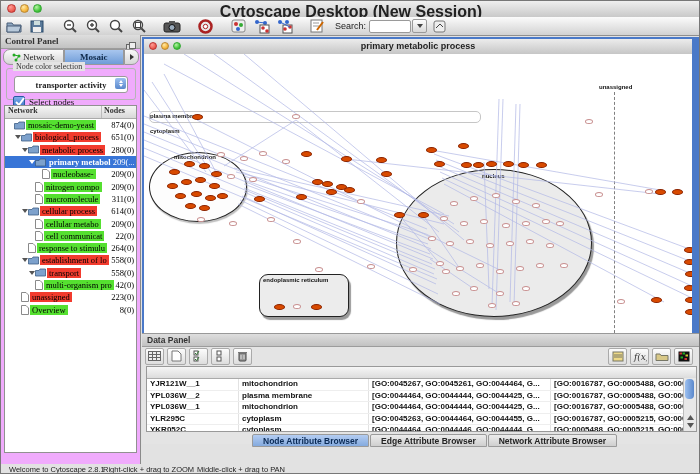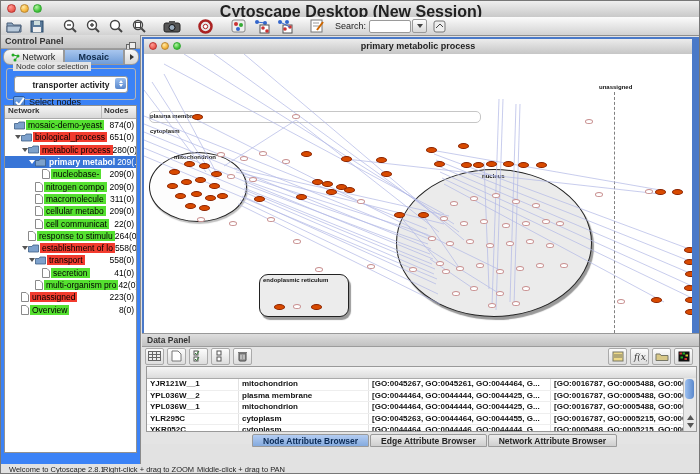--- a/index.html
+++ b/index.html
@@ -14,21 +14,21 @@
   .win-title{position:absolute;top:2px;width:100%;text-align:center;font-size:16px;font-weight:bold;color:#222;}
   
   #toolbar{position:absolute;left:0;top:16px;width:700px;height:18px;background:linear-gradient(#fbfbfb,#d2d2d2);border-bottom:1px solid #8f8f8f;display:flex;align-items:center;}
   .ticon{width:20px;height:16px;margin-left:3px;display:flex;align-items:center;justify-content:center;}
   .tspace{width:10px;}
   #search-label{font-size:9px;color:#222;margin:0 3px 0 8px;}
   #search-input{width:36px;height:11px;border:1px solid #9a9a9a;border-radius:2px;background:#fff;font-size:8px;padding:0 2px;}
   .drop-btn{width:13px;height:12px;margin-left:1px;border:1px solid #999;border-radius:2px;background:linear-gradient(#fdfdfd,#d8d8d8);display:flex;align-items:center;justify-content:center;}
   .tri-down{width:0;height:0;border-left:3px solid transparent;border-right:3px solid transparent;border-top:4px solid #444;}
   
-  #control-panel{position:absolute;left:0;top:34px;width:140px;height:429px;background:#3b82f6;border-right:1px solid #8a8a8a;box-sizing:border-box;}
+  #control-panel{position:absolute;left:0;top:34px;width:140px;height:429px;background:#f0abfc;border-right:1px solid #8a8a8a;box-sizing:border-box;font-family:Liberation Serif, serif;}
   #cp-header{position:absolute;left:0;top:0;width:100%;height:13px;background:linear-gradient(#dedede,#c2c2c2);border-bottom:1px solid #9c9c9c;}
   #cp-title{position:absolute;left:4px;top:1px;font-size:9px;font-weight:bold;color:#333;}
   #cp-float{position:absolute;right:4px;top:2px;width:10px;height:9px;}
   .cp-tabs{position:absolute;left:2px;top:13px;width:136px;height:16px;display:flex;}
   .cp-tab{height:14px;margin-top:1px;border:1px solid #999;background:linear-gradient(#fafafa,#d5d5d5);font-size:9px;color:#222;display:flex;align-items:center;justify-content:center;gap:2px;padding:0 6px;}
   .cp-tab.first{border-radius:7px 0 0 7px;}
   .cp-tab.sel{background:linear-gradient(#a8c6ee,#6f9cd8);font-weight:bold;color:#102a4a;}
   .cp-tab-arrow{width:13px;height:14px;margin-top:1px;border:1px solid #999;border-radius:0 7px 7px 0;background:linear-gradient(#fafafa,#d5d5d5);display:flex;align-items:center;justify-content:center;}
   .tri-right{width:0;height:0;border-top:3px solid transparent;border-bottom:3px solid transparent;border-left:4px solid #333;}
   #group-box{position:absolute;left:5px;top:33px;width:128px;height:30px;border:1px solid #b5b5b5;border-radius:3px;}
@@ -338,83 +338,85 @@
           <div class="trow" style="padding-left: 23px;">
             <span class="exp"></span>
             <span class="ticn">
               <svg width="8" height="10">
                 <path d="M0.5 0.5 h4.5 l2.5 2.5 v6.5 h-7 z" fill="#fff" stroke="#8a8a8a"></path>
               </svg>
             </span>
             <span class="tlabel green">macromolecule</span>
             <span class="tcount">311(0)</span>
           </div>
-          <div class="trow" style="padding-left: 23px;">
-            <span class="exp"></span>
-            <span class="ticn">
-              <svg width="8" height="10">
-                <path d="M0.5 0.5 h4.5 l2.5 2.5 v6.5 h-7 z" fill="#fff" stroke="#8a8a8a"></path>
-              </svg>
-            </span>
-            <span class="tlabel green">cellular metabo</span>
-            <span class="tcount">209(0)</span>
-          </div>
-          <div class="trow" style="padding-left: 23px;">
-            <span class="exp"></span>
-            <span class="ticn">
-              <svg width="8" height="10">
-                <path d="M0.5 0.5 h4.5 l2.5 2.5 v6.5 h-7 z" fill="#fff" stroke="#8a8a8a"></path>
-              </svg>
-            </span>
-            <span class="tlabel green">cell communicat</span>
-            <span class="tcount">22(0)</span>
-          </div>
-          <div class="trow" style="padding-left: 16px;">
-            <span class="exp"></span>
-            <span class="ticn">
-              <svg width="8" height="10">
-                <path d="M0.5 0.5 h4.5 l2.5 2.5 v6.5 h-7 z" fill="#fff" stroke="#8a8a8a"></path>
-              </svg>
-            </span>
-            <span class="tlabel green">response to stimulu</span>
-            <span class="tcount">264(0)</span>
-          </div>
           <div class="trow" style="padding-left: 16px;">
             <span class="exp">
               <i></i>
             </span>
             <span class="ticn">
               <svg width="11" height="9">
                 <path d="M0.5 2.5 h3.5 l1-1.5 h5.5 v7 h-10 z" fill="#7da1cc" stroke="#3c5e85" stroke-width="0.8"></path>
               </svg>
             </span>
+            <span class="tlabel red">cellular process</span>
+            <span class="tcount">614(0)</span>
+          </div>
+          <div class="trow" style="padding-left: 23px;">
+            <span class="exp"></span>
+            <span class="ticn">
+              <svg width="8" height="10">
+                <path d="M0.5 0.5 h4.5 l2.5 2.5 v6.5 h-7 z" fill="#fff" stroke="#8a8a8a"></path>
+              </svg>
+            </span>
+            <span class="tlabel green">cellular metabo</span>
+            <span class="tcount">209(0)</span>
+          </div>
+          <div class="trow" style="padding-left: 23px;">
+            <span class="exp"></span>
+            <span class="ticn">
+              <svg width="8" height="10">
+                <path d="M0.5 0.5 h4.5 l2.5 2.5 v6.5 h-7 z" fill="#fff" stroke="#8a8a8a"></path>
+              </svg>
+            </span>
+            <span class="tlabel green">cell communicat</span>
+            <span class="tcount">22(0)</span>
+          </div>
+          <div class="trow" style="padding-left: 16px;">
+            <span class="exp"></span>
+            <span class="ticn">
+              <svg width="8" height="10">
+                <path d="M0.5 0.5 h4.5 l2.5 2.5 v6.5 h-7 z" fill="#fff" stroke="#8a8a8a"></path>
+              </svg>
+            </span>
+            <span class="tlabel green">response to stimulu</span>
+            <span class="tcount">264(0)</span>
+          </div>
+          <div class="trow" style="padding-left: 16px;">
+            <span class="exp">
+              <i></i>
+            </span>
+            <span class="ticn">
+              <svg width="11" height="9">
+                <path d="M0.5 2.5 h3.5 l1-1.5 h5.5 v7 h-10 z" fill="#7da1cc" stroke="#3c5e85" stroke-width="0.8"></path>
+              </svg>
+            </span>
             <span class="tlabel red">establishment of lo</span>
             <span class="tcount">558(0)</span>
           </div>
           <div class="trow" style="padding-left: 23px;">
             <span class="exp">
               <i></i>
             </span>
             <span class="ticn">
               <svg width="11" height="9">
                 <path d="M0.5 2.5 h3.5 l1-1.5 h5.5 v7 h-10 z" fill="#7da1cc" stroke="#3c5e85" stroke-width="0.8"></path>
               </svg>
             </span>
             <span class="tlabel red">transport</span>
             <span class="tcount">558(0)</span>
-          </div>
-          <div class="trow" style="padding-left: 30px;">
-            <span class="exp"></span>
-            <span class="ticn">
-              <svg width="8" height="10">
-                <path d="M0.5 0.5 h4.5 l2.5 2.5 v6.5 h-7 z" fill="#fff" stroke="#8a8a8a"></path>
-              </svg>
-            </span>
-            <span class="tlabel green">secretion</span>
-            <span class="tcount">41(0)</span>
           </div>
           <div class="trow" style="padding-left: 23px;">
             <span class="exp"></span>
             <span class="ticn">
               <svg width="8" height="10">
                 <path d="M0.5 0.5 h4.5 l2.5 2.5 v6.5 h-7 z" fill="#fff" stroke="#8a8a8a"></path>
               </svg>
             </span>
             <span class="tlabel green">multi-organism pro</span>
             <span class="tcount">42(0)</span>

